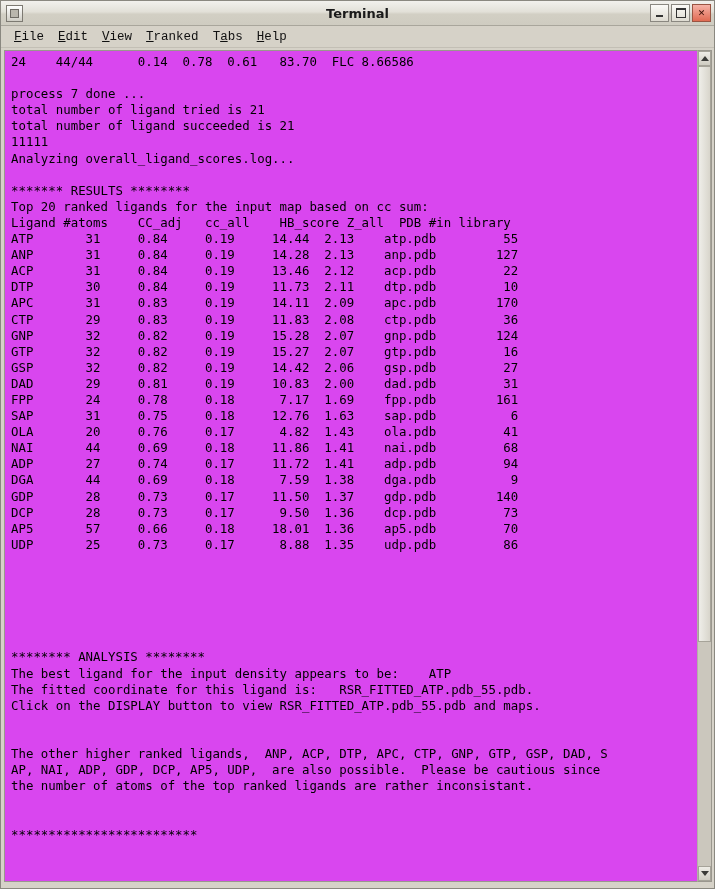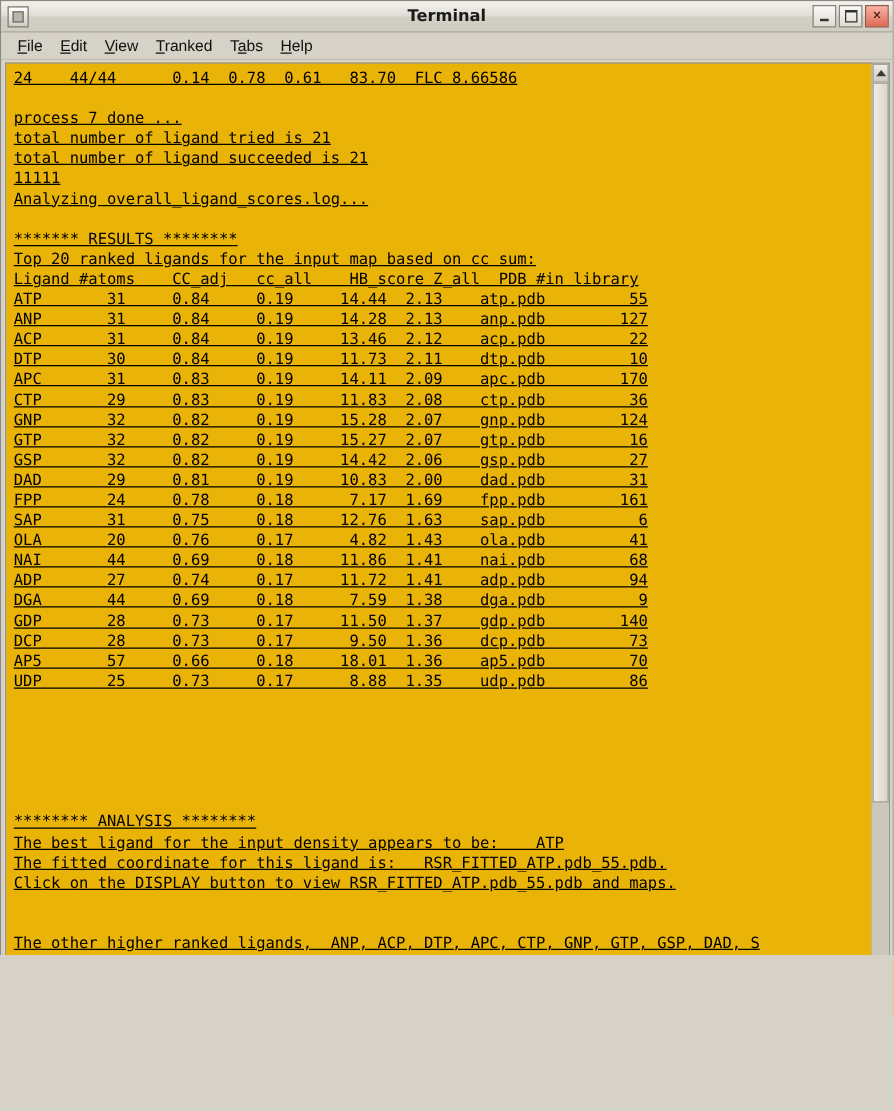--- a/index.html
+++ b/index.html
@@ -3,21 +3,21 @@
 <meta charset="utf-8">
 <style>
   html, body {
     margin: 0;
     padding: 0;
     background: #d6d2c8;
     font-family: "DejaVu Sans", sans-serif;
   }
   #app {
     width: 715px;
-    height: 764px;
+    height: 889px;
     position: relative;
     background: #d6d2c8;
     box-sizing: border-box;
     overflow: hidden;
   }
   
   .window {
     position: absolute;
     left: 0; top: 0;
     width: 715px;
@@ -97,41 +97,40 @@
     background: #d6d2c8;
     display: flex;
     align-items: center;
     padding-left: 6px;
     border-bottom: 1px solid #c3bfb5;
   }
   .menu-item {
     font-size: 12.5px;
     color: #101010;
     padding: 2px 7px;
-    font-family: Liberation Sans, sans-serif;
+    font-family: Liberation Mono, monospace;
     cursor: default;
   }
   .menu-item u { text-decoration: underline; }
   
   .term-area {
     flex: 1;
     display: flex;
     background: #d6d2c8;
     padding: 2px 2px 2px 3px;
     box-sizing: border-box;
     min-height: 0;
   }
   .term-screen {
     flex: 1;
-    background: #eab308;
+    background: #d946ef;
     border: 1px solid #9a978e;
     border-right: none;
     overflow: hidden;
     position: relative;
-    text-decoration: underline;
   }
   pre.term-text {
     margin: 0;
     padding: 3px 0 0 6px;
     font-family: "DejaVu Sans Mono", monospace;
     font-size: 12.4px;
     line-height: 16.1px;
     color: #000000;
     white-space: pre;
     letter-spacing: 0px;

